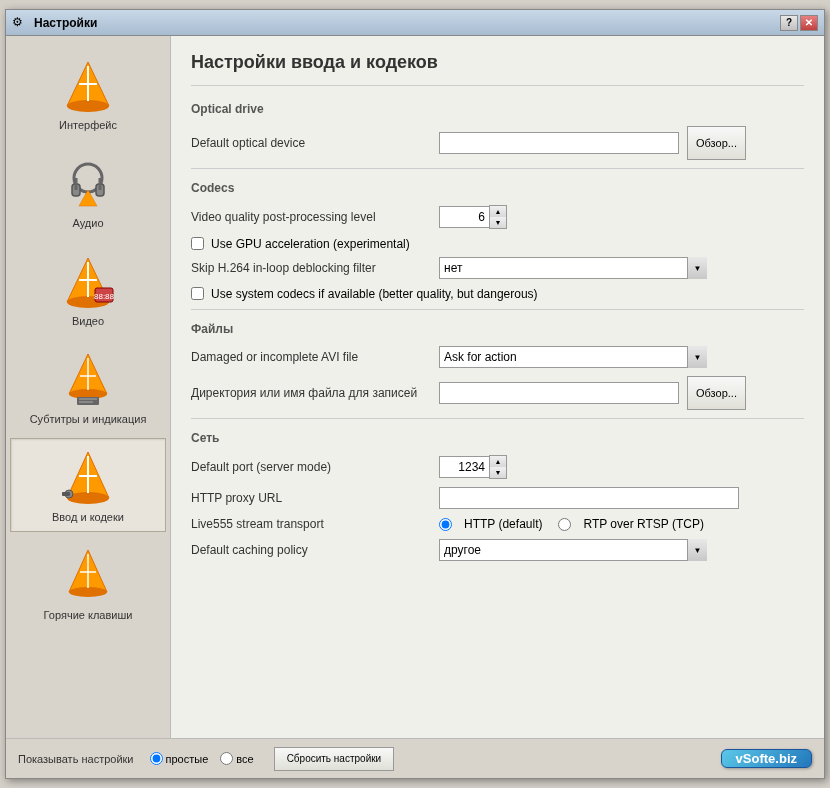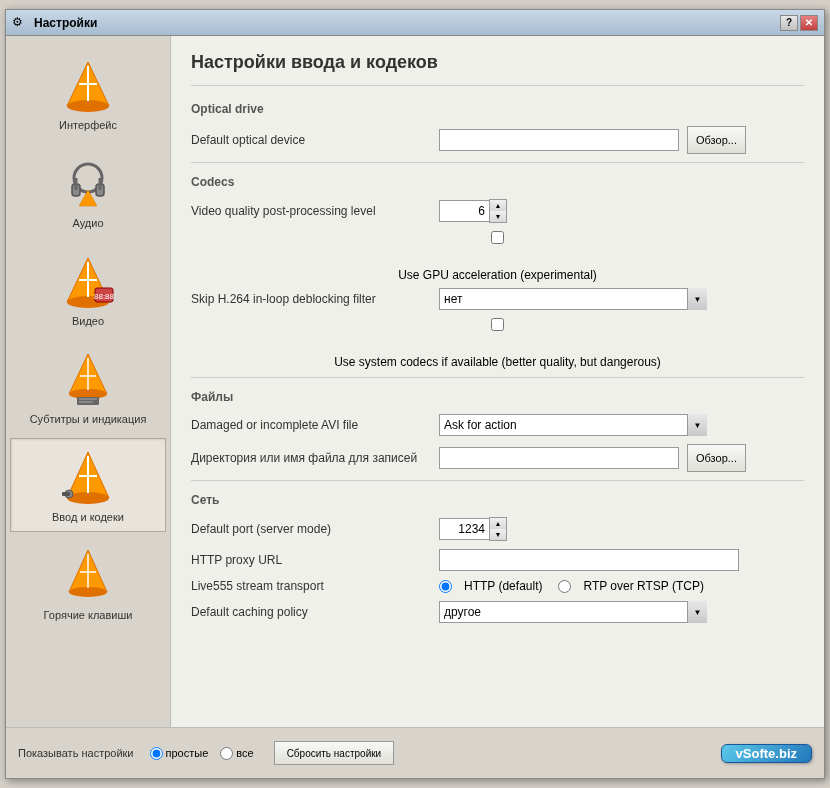--- a/index.html
+++ b/index.html
@@ -138,21 +138,21 @@
       border: 1px solid #999;
       background: white;
       padding: 0 4px;
       font-size: 12px;
       outline: none;
     }
     .form-input-long {
       width: 240px;
     }
     .browse-btn {
-      height: 28px;
+      height: 34px;
       padding: 0 8px;
       background: linear-gradient(to bottom, #f8f8f8, #e0e0d8);
       border: 1px solid #999;
       cursor: pointer;
       font-size: 11px;
       white-space: nowrap;
     }
     .dropdown-wrap {
       position: relative;
       display: inline-flex;
@@ -180,24 +180,23 @@
       background: linear-gradient(to bottom, #e8e8e8, #c8c8c8);
       border-left: 1px solid #999;
       display: flex;
       align-items: center;
       justify-content: center;
       pointer-events: none;
       font-size: 8px;
     }
     .checkbox-row {
       display: flex;
-      align-items: center;
-      gap: 24px;
+      align-items: flex-start;
+      gap: 7px;
       margin-bottom: 6px;
-      flex-direction: column;
     }
     .checkbox-row input[type="checkbox"] {
       margin: 0;
     }
     .spinner-wrap {
       display: flex;
       align-items: center;
     }
     .spinner-input {
       width: 50px;
@@ -238,21 +237,21 @@
       gap: 12px;
       font-size: 12px;
     }
     .radio-item input[type="radio"] { margin: 0; }
     .divider {
       border: none;
       border-top: 1px solid #ccc;
       margin: 8px 0;
     }
     .bottom-bar {
-      height: 51px;
+      height: 40px;
       background: #d8d4cc;
       border-top: 1px solid #bbb;
       display: flex;
       align-items: center;
       padding: 0 12px;
       gap: 12px;
     }
     .show-settings-label {
       font-size: 11px;
       color: #333;

